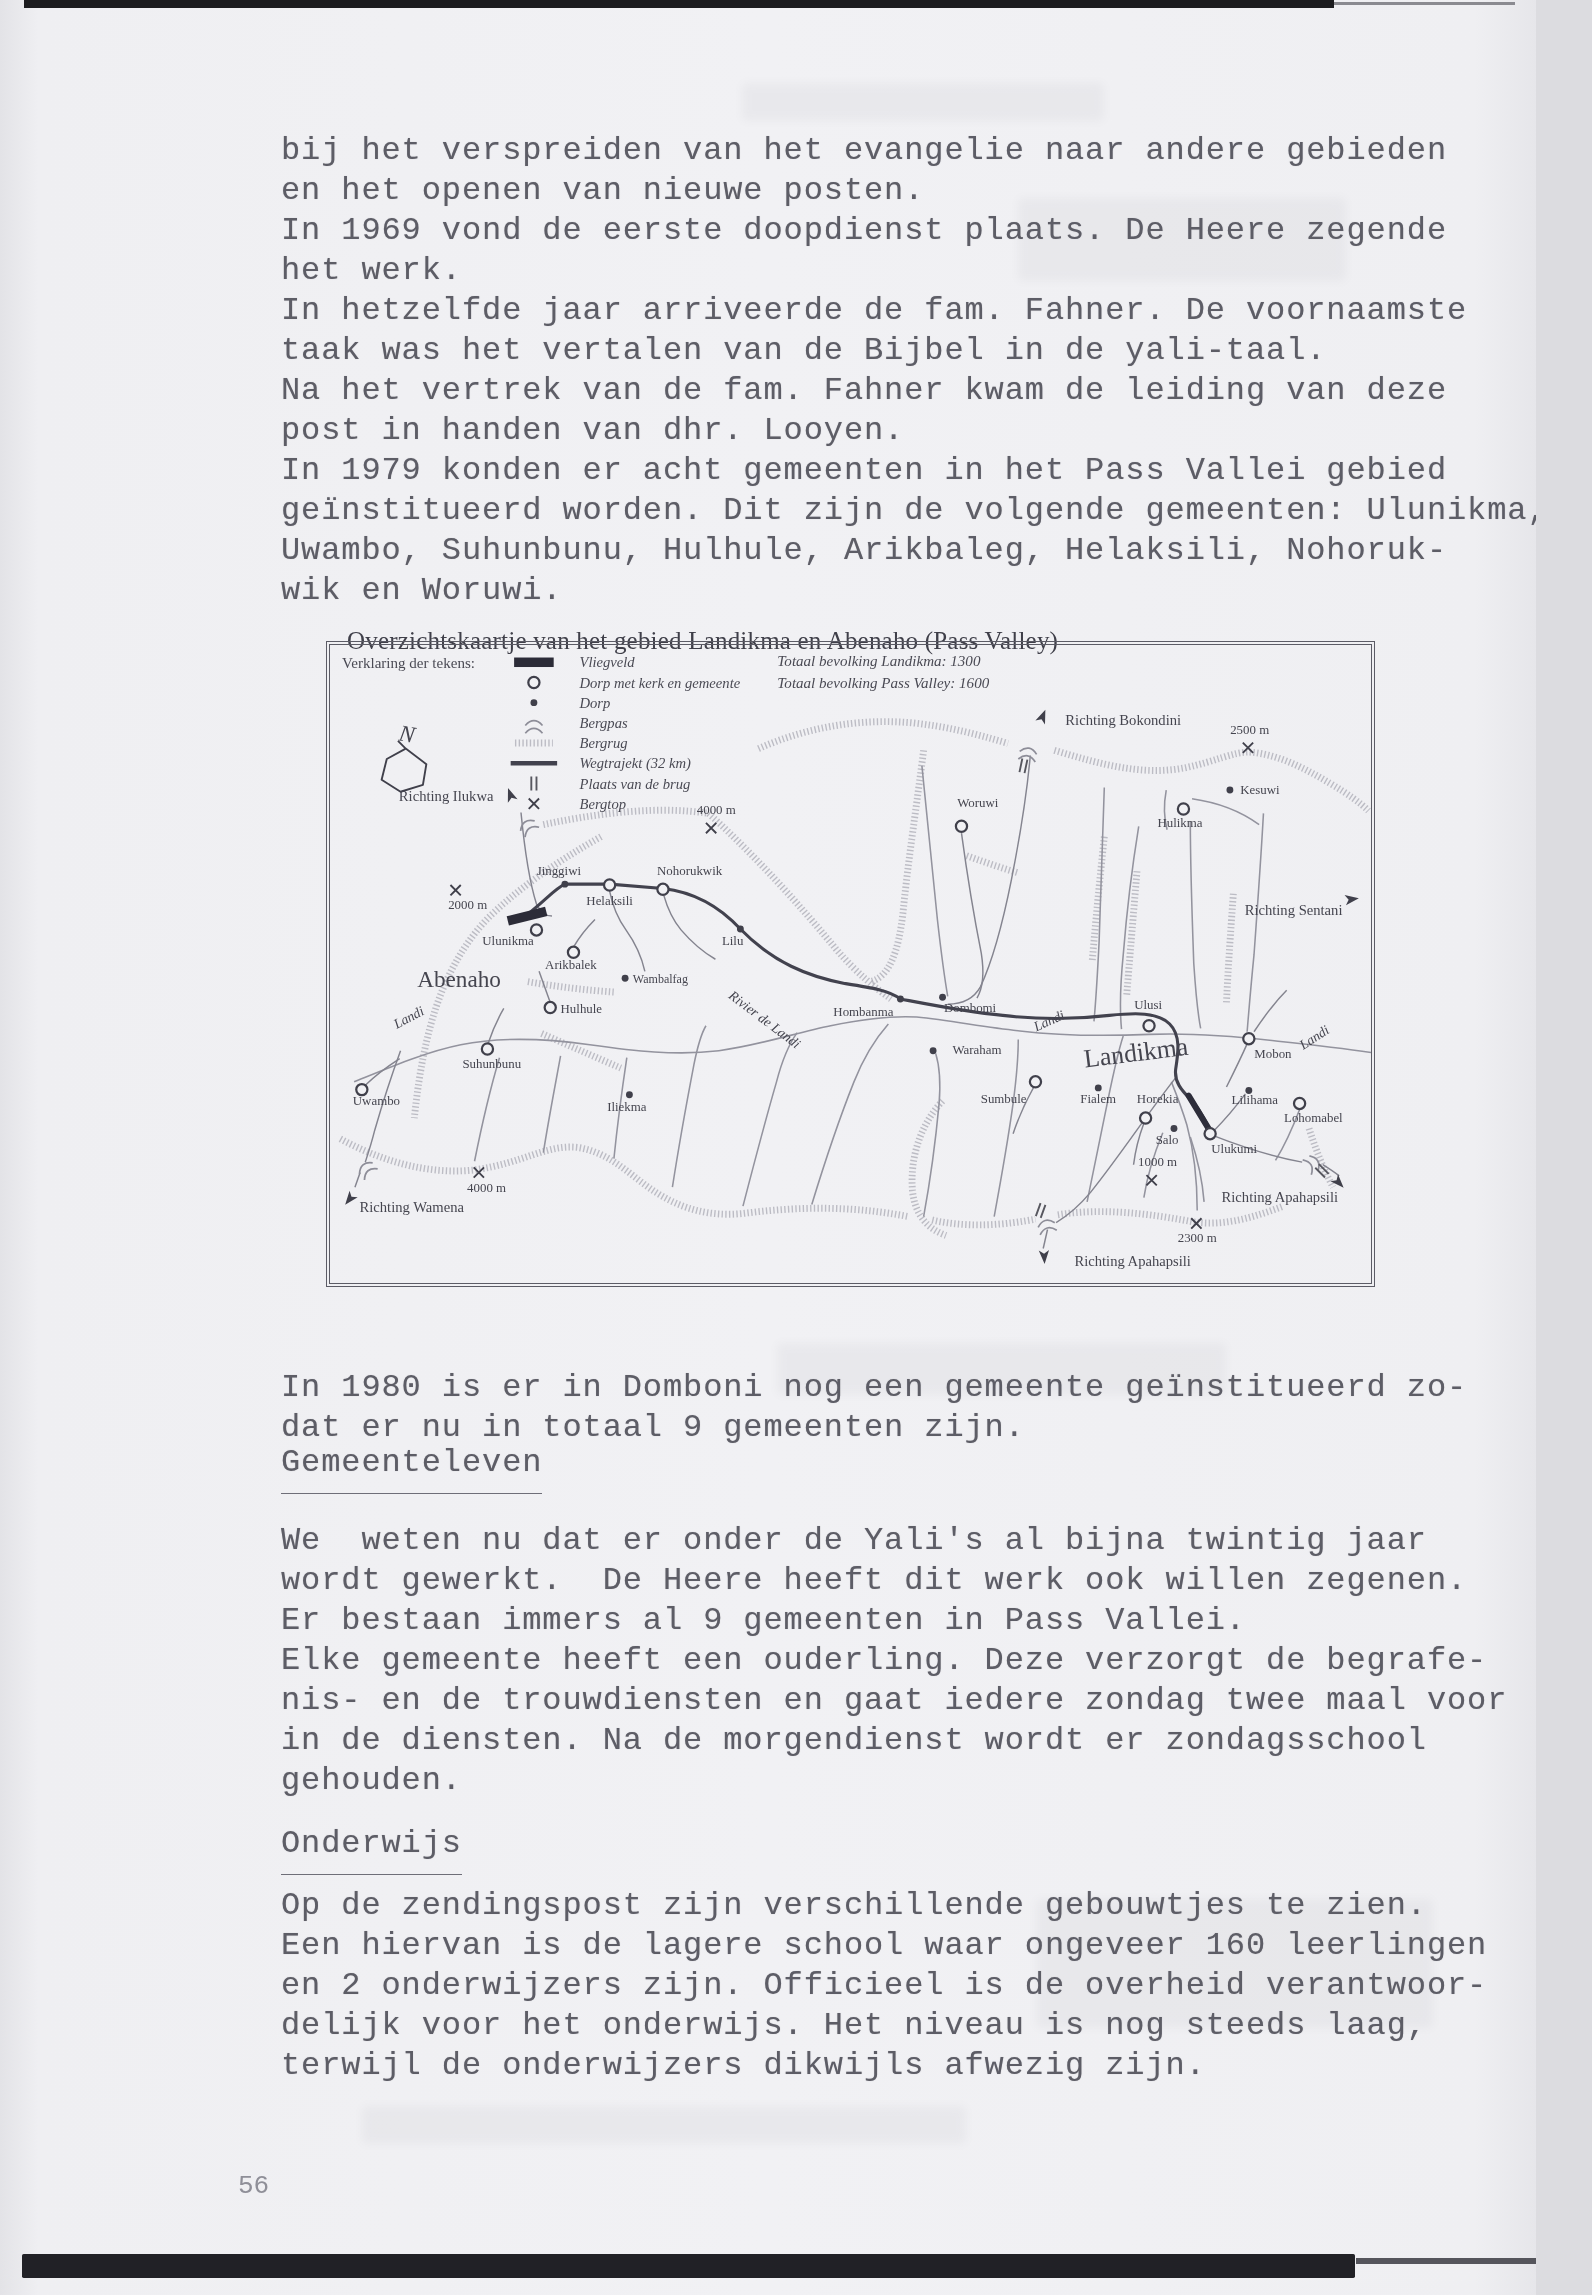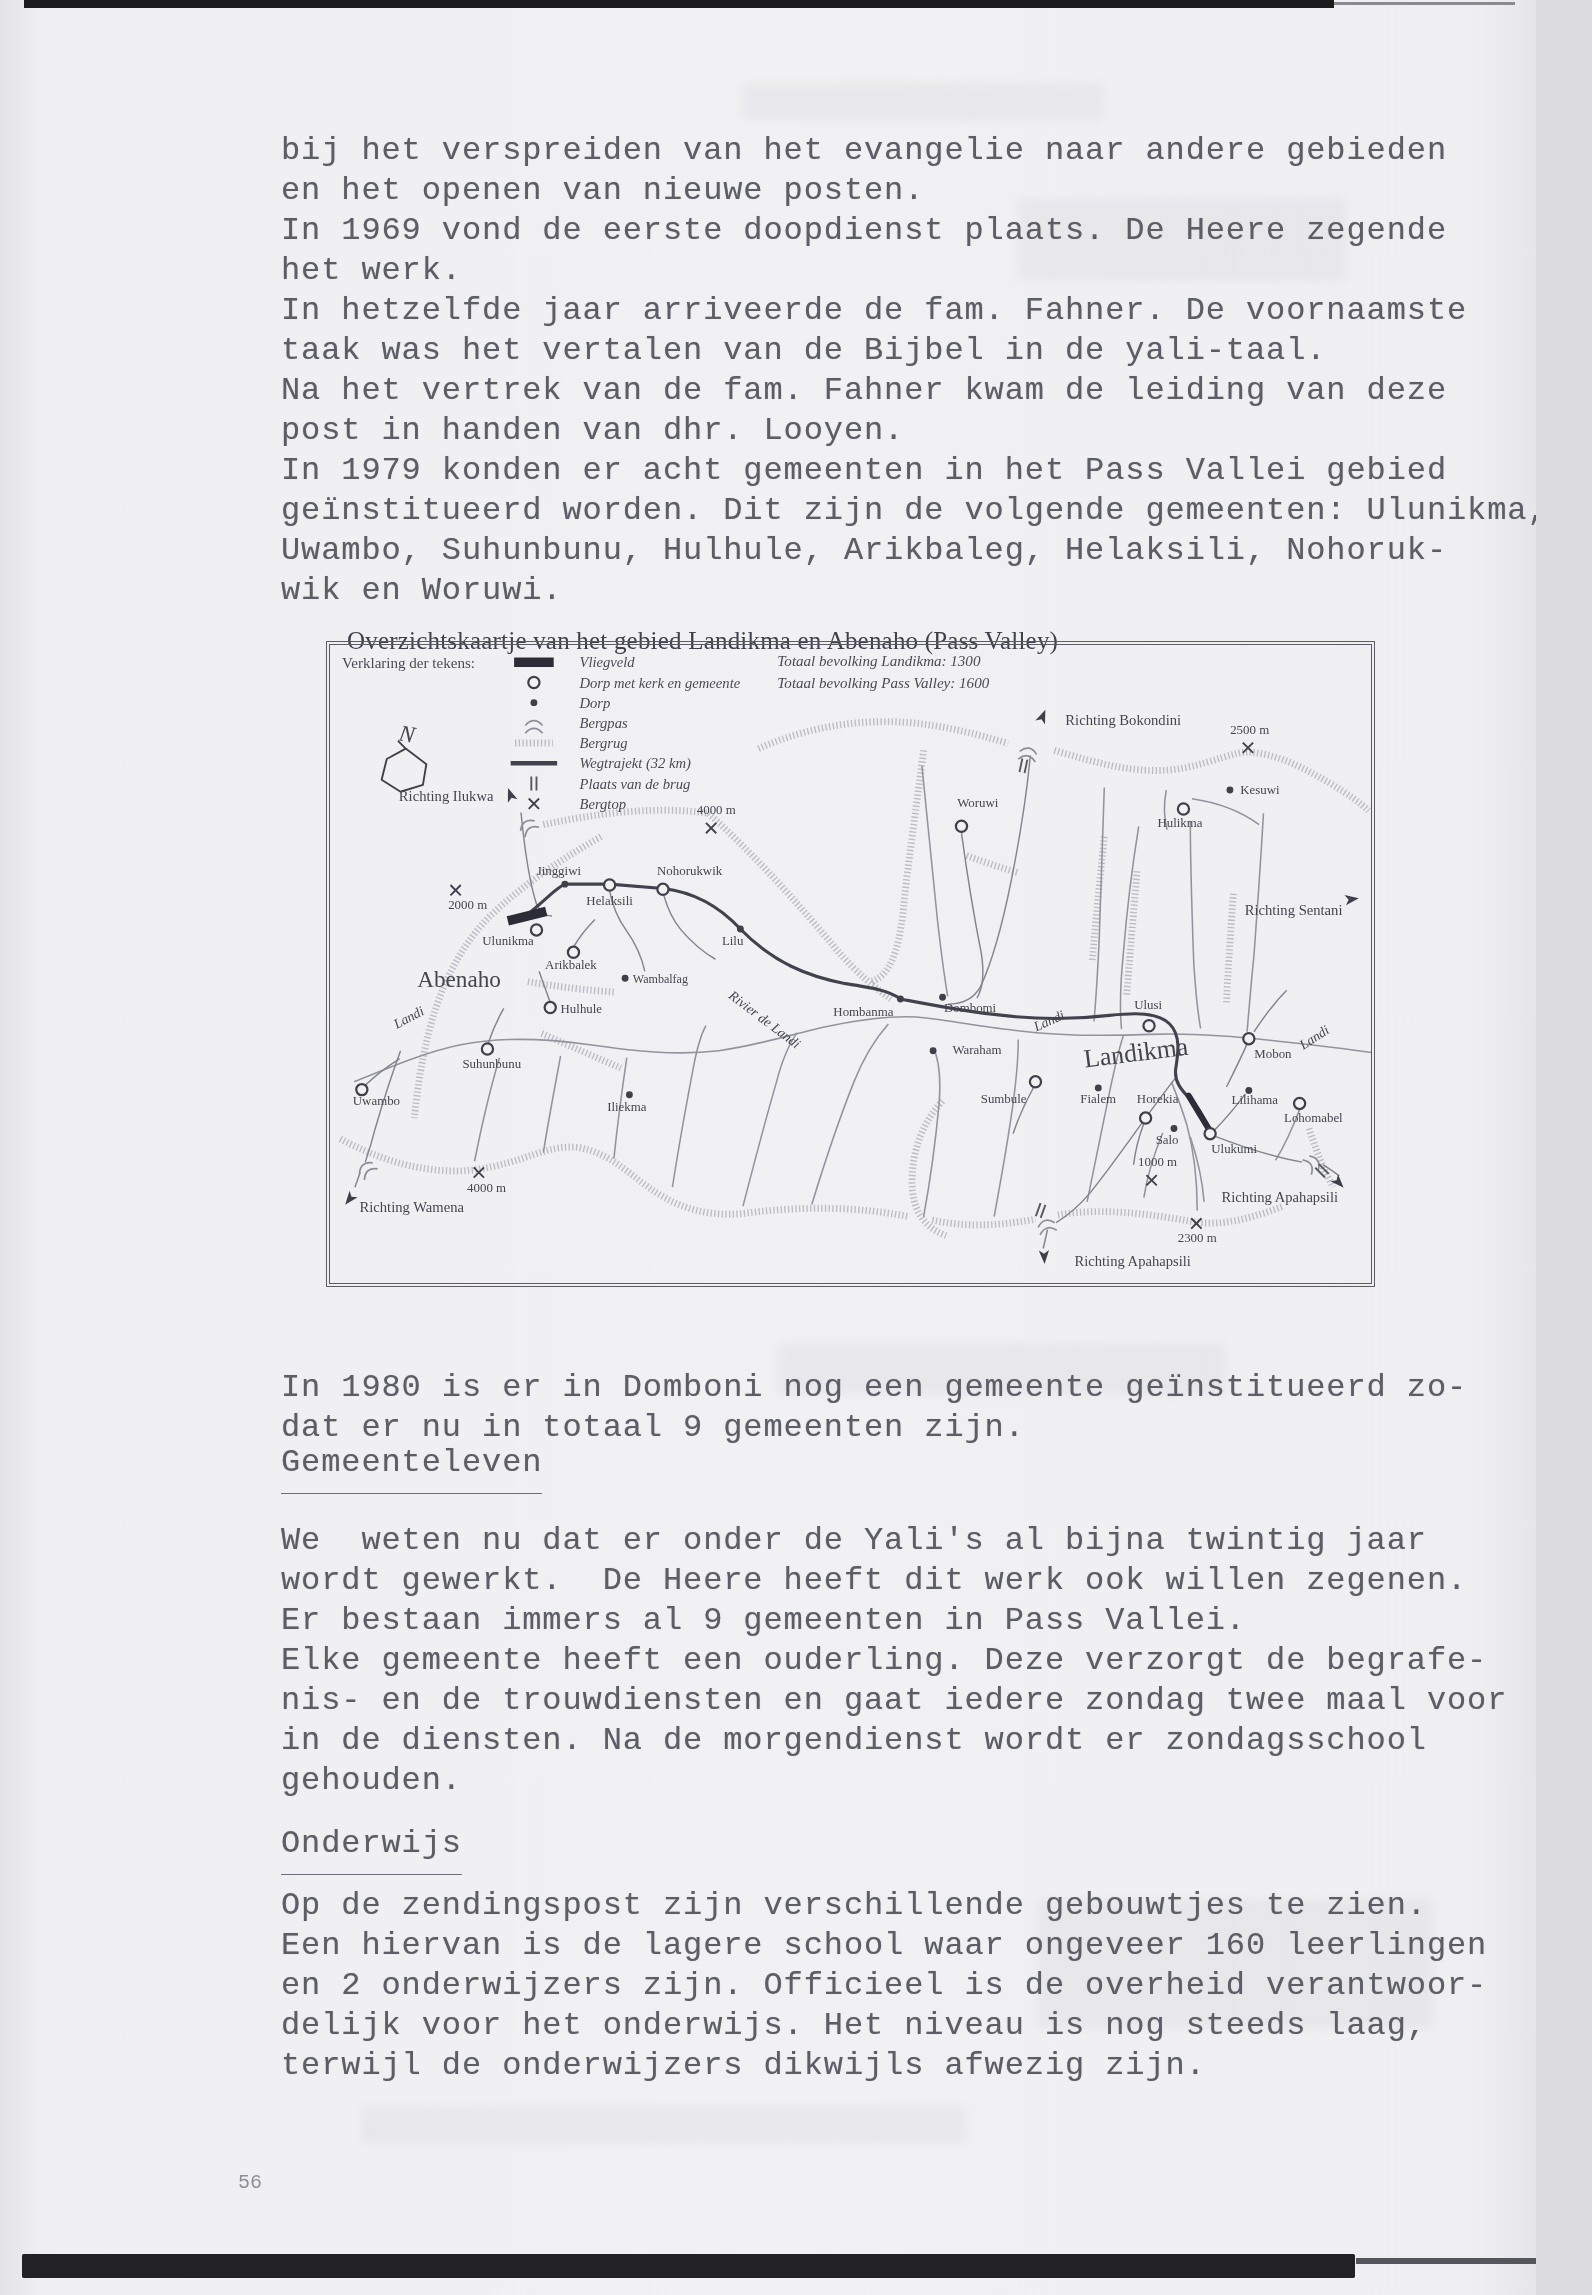--- a/index.html
+++ b/index.html
@@ -23,21 +23,21 @@
   .map-title{
     position:absolute;left:331px;top:627px;
     font-family:"Liberation Serif",serif;font-size:25px;color:#3f3f49;letter-spacing:0.2px;margin-left:16px;
   }
   .map-box{
     position:absolute;left:329px;top:644px;width:1041px;height:638px;
     border:1.3px solid #5c5c66;outline:0.9px solid #5c5c66;outline-offset:2.6px;
     background:transparent;
   }
   .map-box svg{width:100%;height:100%;display:block;}
-  .page-number{position:absolute;left:238px;top:2171px;font-family:"Liberation Mono","DejaVu Sans Mono",monospace;font-size:20px;color:#8f8f98;text-align:right;}
+  .page-number{position:absolute;left:238px;top:2171px;font-family:"Liberation Mono","DejaVu Sans Mono",monospace;font-size:26px;color:#8f8f98;text-align:right;}
   
   .ml{font-family:"Liberation Serif",serif;fill:#45454f;}
   .it{font-style:italic;}
   .lh{font-family:"Liberation Serif",serif;font-size:17.5px;fill:#4a4a54;}
   .lgl{font-family:"Liberation Serif",serif;font-style:italic;font-size:17px;fill:#4a4a54;}
   .pop{font-family:"Liberation Serif",serif;font-style:italic;font-size:17.5px;fill:#4a4a54;}
   .road{stroke:#42424e;stroke-width:3.6;fill:none;stroke-linecap:round;}
   .roadbold{stroke:#2d2d3a;stroke-width:7;fill:none;stroke-linecap:round;}
   .trail{stroke:#84848f;stroke-width:1.7;fill:none;}
   .river{stroke:#93939e;stroke-width:1.8;fill:none;}

